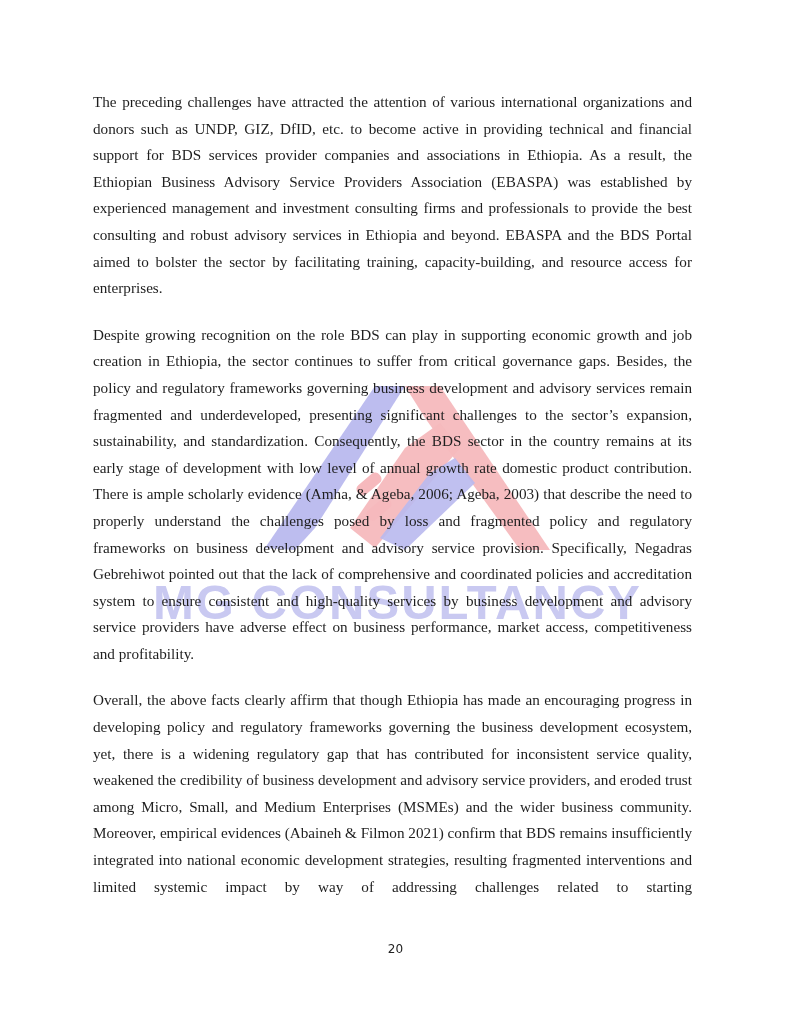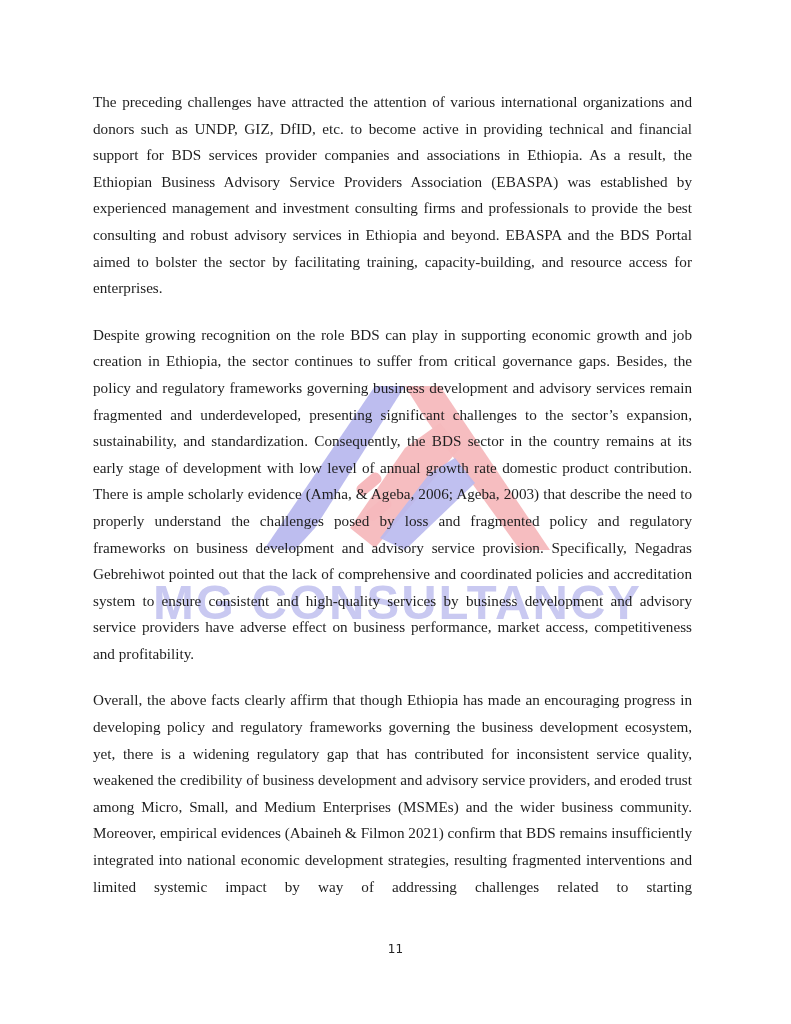--- a/index.html
+++ b/index.html
@@ -41,14 +41,14 @@
   </svg>
 
   <div class="watermark-text">MG CONSULTANCY</div>
 
   <div class="body-text">
     <p>The preceding challenges have attracted the attention of various international organizations and donors such as UNDP, GIZ, DfID, etc. to become active in providing technical and financial support for BDS services provider companies and associations in Ethiopia. As a result, the Ethiopian Business Advisory Service Providers Association (EBASPA) was established by experienced management and investment consulting firms and professionals to provide the best consulting and robust advisory services in Ethiopia and beyond. EBASPA and the BDS Portal aimed to bolster the sector by facilitating training, capacity-building, and resource access for enterprises.</p>
     <p>Despite growing recognition on the role BDS can play in supporting economic growth and job creation in Ethiopia, the sector continues to suffer from critical governance gaps. Besides, the policy and regulatory frameworks governing business development and advisory services remain fragmented and underdeveloped, presenting significant challenges to the sector’s expansion, sustainability, and standardization. Consequently, the BDS sector in the country remains at its early stage of development with low level of annual growth rate domestic product contribution. There is ample scholarly evidence (Amha, &amp; Ageba, 2006; Ageba, 2003) that describe the need to properly understand the challenges posed by loss and fragmented policy and regulatory frameworks on business development and advisory service provision. Specifically, Negadras Gebrehiwot pointed out that the lack of comprehensive and coordinated policies and accreditation system to ensure consistent and high-quality services by business development and advisory service providers have adverse effect on business performance, market access, competitiveness and profitability.</p>
     <p style="text-align-last: justify;">Overall, the above facts clearly affirm that though Ethiopia has made an encouraging progress in developing policy and regulatory frameworks governing the business development ecosystem, yet, there is a widening regulatory gap that has contributed for inconsistent service quality, weakened the credibility of business development and advisory service providers, and eroded trust among Micro, Small, and Medium Enterprises (MSMEs) and the wider business community. Moreover, empirical evidences (Abaineh &amp; Filmon 2021) confirm that BDS remains insufficiently integrated into national economic development strategies, resulting fragmented interventions and limited systemic impact by way of addressing challenges related to starting</p>
   </div>
 
-  <div class="page-number">11</div>
+  <div class="page-number">20</div>
 </div>
 
 </body></html>

